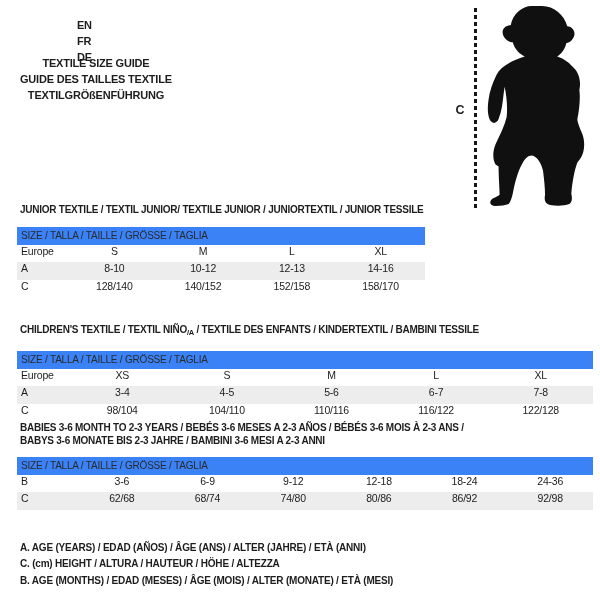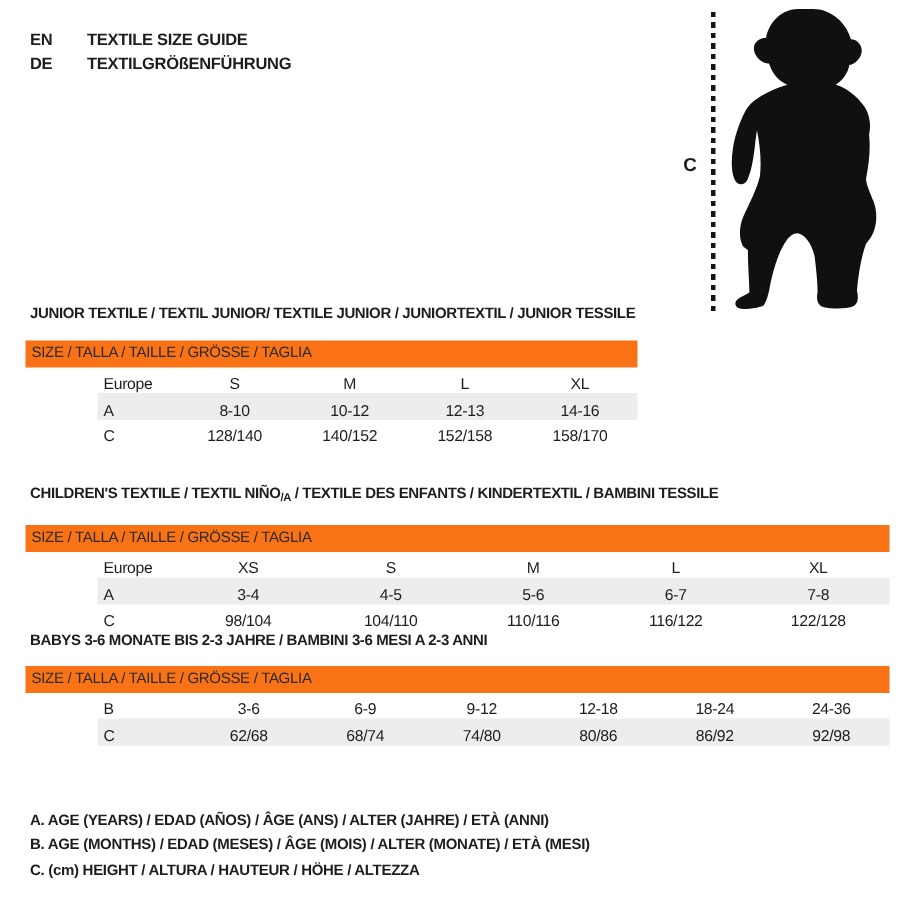--- a/index.html
+++ b/index.html
@@ -4,60 +4,64 @@
 <style>
   html,body{margin:0;padding:0;background:#fff;}
   .sheet{
     position:relative;width:600px;height:600px;background:#ffffff;overflow:hidden;
     font-family:"Liberation Sans",sans-serif;color:#1d1d1d;
     -webkit-font-smoothing:antialiased;
   }
   
   .langs{position:absolute;left:20px;top:19px;}
   .lang-row{display:flex;height:16.2px;align-items:center;
-    font-size:11px;font-weight:bold;letter-spacing:-0.2px;white-space:nowrap;}
+    font-size:11px;font-weight:bold;letter-spacing:-0.2px;white-space:nowrap;flex-direction:column;}
   .lang-code{width:38px;flex:0 0 38px;}
   
   .measure-line{position:absolute;left:474px;top:8px;width:3px;height:200px;
     background:repeating-linear-gradient(to bottom,#151515 0px,#151515 3.6px,transparent 3.6px,transparent 7px);}
   .c-label{position:absolute;left:452px;top:103px;width:16px;text-align:center;
     font-size:12.5px;font-weight:bold;}
   .baby{position:absolute;left:487px;top:6px;width:106px;height:202px;}
   
   .section{position:absolute;left:17px;}
   .sec-1{top:203px;width:408px;}
   .sec-2{top:323px;width:576px;}
   .sec-3{top:421px;width:576px;}
   .tbl-title{font-size:10px;font-weight:bold;letter-spacing:-0.25px;white-space:nowrap;
     line-height:13px;padding-left:3px;}
   .tbl-title .subsc{font-size:7.5px;vertical-align:-2px;}
   .sec-1 .size-bar{margin-top:11px;}
   .sec-2 .size-bar{margin-top:12px;}
   .sec-3 .size-bar{margin-top:10px;}
-  .size-bar{background:#f97316;height:17.5px;display:flex;align-items:center;
+  .size-bar{background:#3b82f6;height:17.5px;display:flex;align-items:center;
     padding-left:4px;font-size:10px;letter-spacing:-0.2px;color:#2a2a2a;}
-  .trow{display:flex;height:17.5px;align-items:flex-end;font-size:10.5px;letter-spacing:-0.2px;margin-left:48px;}
+  .trow{display:flex;height:17.5px;align-items:flex-start;font-size:10.5px;letter-spacing:-0.2px;}
   .trow.alt{background:#ededed;}
   .cell-label{flex:0 0 49px;padding-left:4px;}
   .sec-3 .cell-label{flex:0 0 58px;}
   .cell{flex:1;text-align:center;}
   
   .legend{position:absolute;left:20px;top:540px;}
   .legend-line{font-size:10px;font-weight:bold;letter-spacing:-0.2px;
     line-height:16.3px;white-space:nowrap;}
 </style>
 </head>
 <body>
 
 <div class="sheet">
 
   <div class="langs">
     <div class="lang-row">
       <span class="lang-code">EN</span>
       <span class="lang-label">TEXTILE SIZE GUIDE</span>
+    </div>
+    <div class="lang-row">
+      <span class="lang-code">FR</span>
+      <span class="lang-label">GUIDE DES TAILLES TEXTILE</span>
     </div>
     <div class="lang-row">
       <span class="lang-code">DE</span>
       <span class="lang-label">TEXTILGRÖßENFÜHRUNG</span>
     </div>
   </div>
 
   <div class="measure-line"></div>
   <div class="c-label">C</div>
   <svg class="baby" viewBox="0 0 104 200" xmlns="http://www.w3.org/2000/svg">
@@ -130,20 +134,21 @@
       <span class="cell-label">C</span>
       <span class="cell">98/104</span>
       <span class="cell">104/110</span>
       <span class="cell">110/116</span>
       <span class="cell">116/122</span>
       <span class="cell">122/128</span>
     </div>
   </div>
 
   <div class="section sec-3">
+    <div class="tbl-title">BABIES 3-6 MONTH TO 2-3 YEARS / BEBÉS 3-6 MESES A 2-3 AÑOS / BÉBÉS 3-6 MOIS À 2-3 ANS /</div>
     <div class="tbl-title">BABYS 3-6 MONATE BIS 2-3 JAHRE / BAMBINI 3-6 MESI A 2-3 ANNI</div>
     <div class="size-bar">
       <span>SIZE / TALLA / TAILLE / GRÖSSE / TAGLIA</span>
     </div>
     <div class="trow">
       <span class="cell-label">B</span>
       <span class="cell">3-6</span>
       <span class="cell">6-9</span>
       <span class="cell">9-12</span>
       <span class="cell">12-18</span>
@@ -156,17 +161,17 @@
       <span class="cell">68/74</span>
       <span class="cell">74/80</span>
       <span class="cell">80/86</span>
       <span class="cell">86/92</span>
       <span class="cell">92/98</span>
     </div>
   </div>
 
   <div class="legend">
     <div class="legend-line">A. AGE (YEARS) / EDAD (AÑOS) / ÂGE (ANS) / ALTER (JAHRE) / ETÀ (ANNI)</div>
+    <div class="legend-line">C. (cm) HEIGHT / ALTURA / HAUTEUR / HÖHE / ALTEZZA</div>
     <div class="legend-line">B. AGE (MONTHS) / EDAD (MESES) / ÂGE (MOIS) / ALTER (MONATE) / ETÀ (MESI)</div>
-    <div class="legend-line">C. (cm) HEIGHT / ALTURA / HAUTEUR / HÖHE / ALTEZZA</div>
   </div>
 
 </div>
 
 </body></html>

